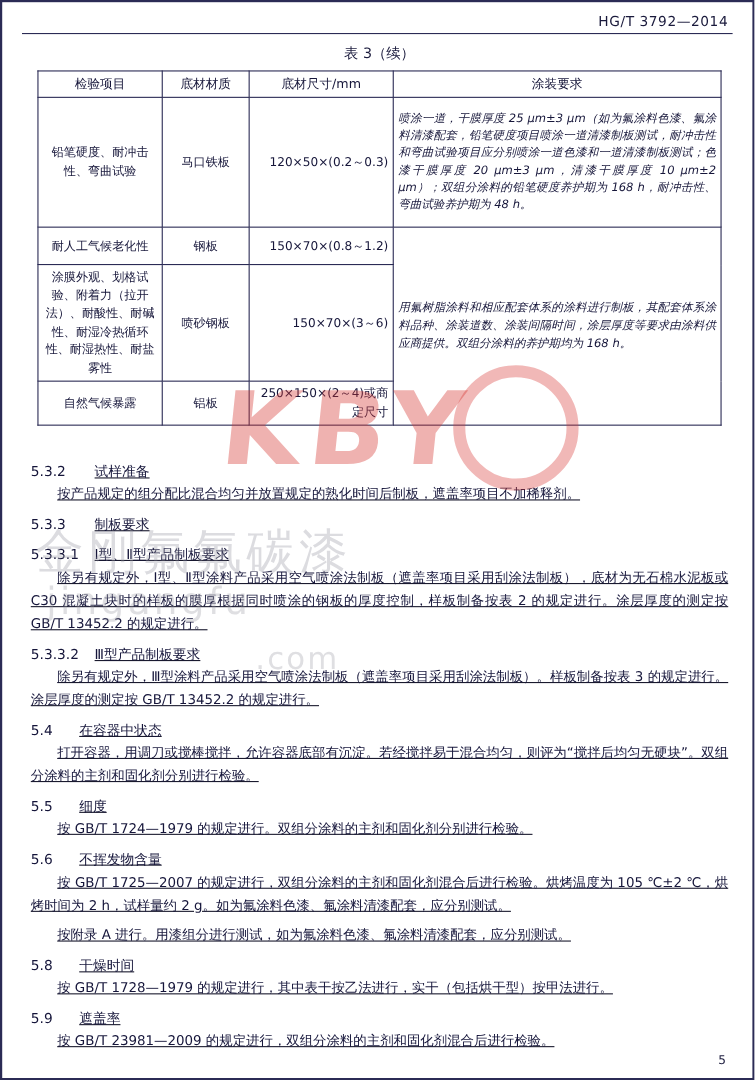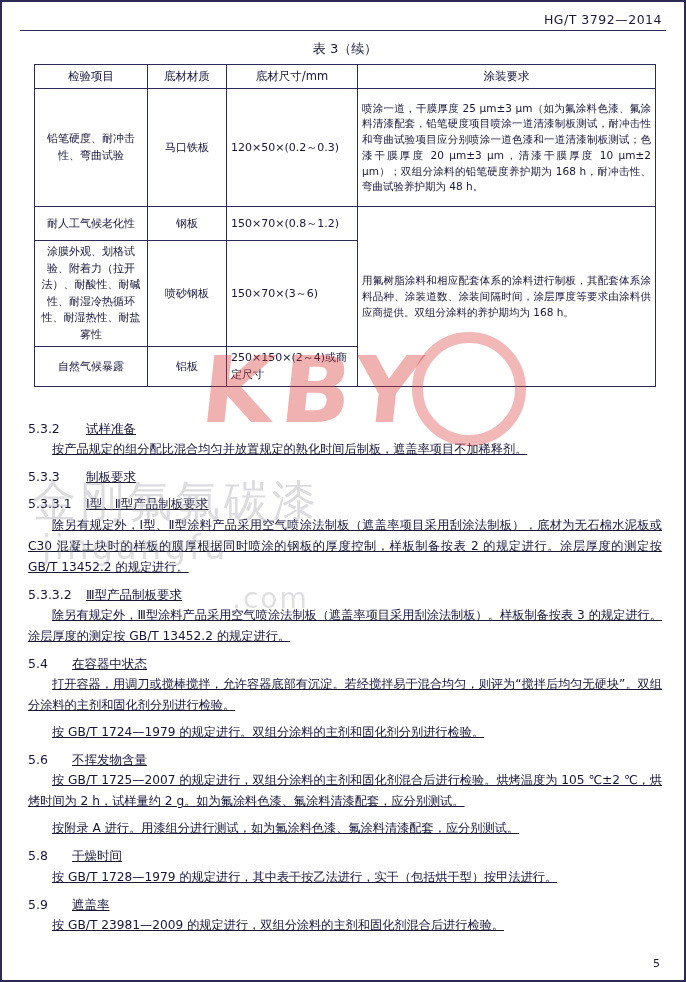--- a/index.html
+++ b/index.html
@@ -128,24 +128,25 @@
   table.spec th {
     text-align: center;
     font-size: 11.5px;
   }
   .c-just {
     text-align: justify;
     text-justify: inter-ideograph;
     font-size: 10.5px;
     line-height: 1.58;
     padding: 5px 6px;
+    font-style: italic;
   }
   .col-item { width: 104px; text-align: center; font-size: 11px; line-height:1.55;}
   .col-mat  { width: 70px;  text-align: center; }
-  .col-size { width: 122px; text-align: left; }
+  .col-size { width: 122px; text-align: right; }
   
   .content {
     position: absolute;
     top: 410px;
     left: 26px;
     width: 634px;
   }
   .sec {
     margin-top: 6px;
     text-decoration: underline;
@@ -257,20 +258,23 @@
     </div>
 
     <div class="sec">
       <div class="sec-head">
         <span class="num">5.4</span><span>在容器中状态</span>
       </div>
       <p class="para">打开容器，用调刀或搅棒搅拌，允许容器底部有沉淀。若经搅拌易于混合均匀，则评为“搅拌后均匀无硬块”。双组分涂料的主剂和固化剂分别进行检验。</p>
     </div>
 
     <div class="sec">
+      <div class="sec-head">
+        <span class="num">5.5</span><span>细度</span>
+      </div>
       <p class="para">按 GB/T 1724—1979 的规定进行。双组分涂料的主剂和固化剂分别进行检验。</p>
     </div>
 
     <div class="sec">
       <div class="sec-head">
         <span class="num">5.6</span><span>不挥发物含量</span>
       </div>
       <p class="para">按 GB/T 1725—2007 的规定进行，双组分涂料的主剂和固化剂混合后进行检验。烘烤温度为 105 ℃±2 ℃，烘烤时间为 2 h，试样量约 2 g。如为氟涂料色漆、氟涂料清漆配套，应分别测试。</p>
     </div>
 

